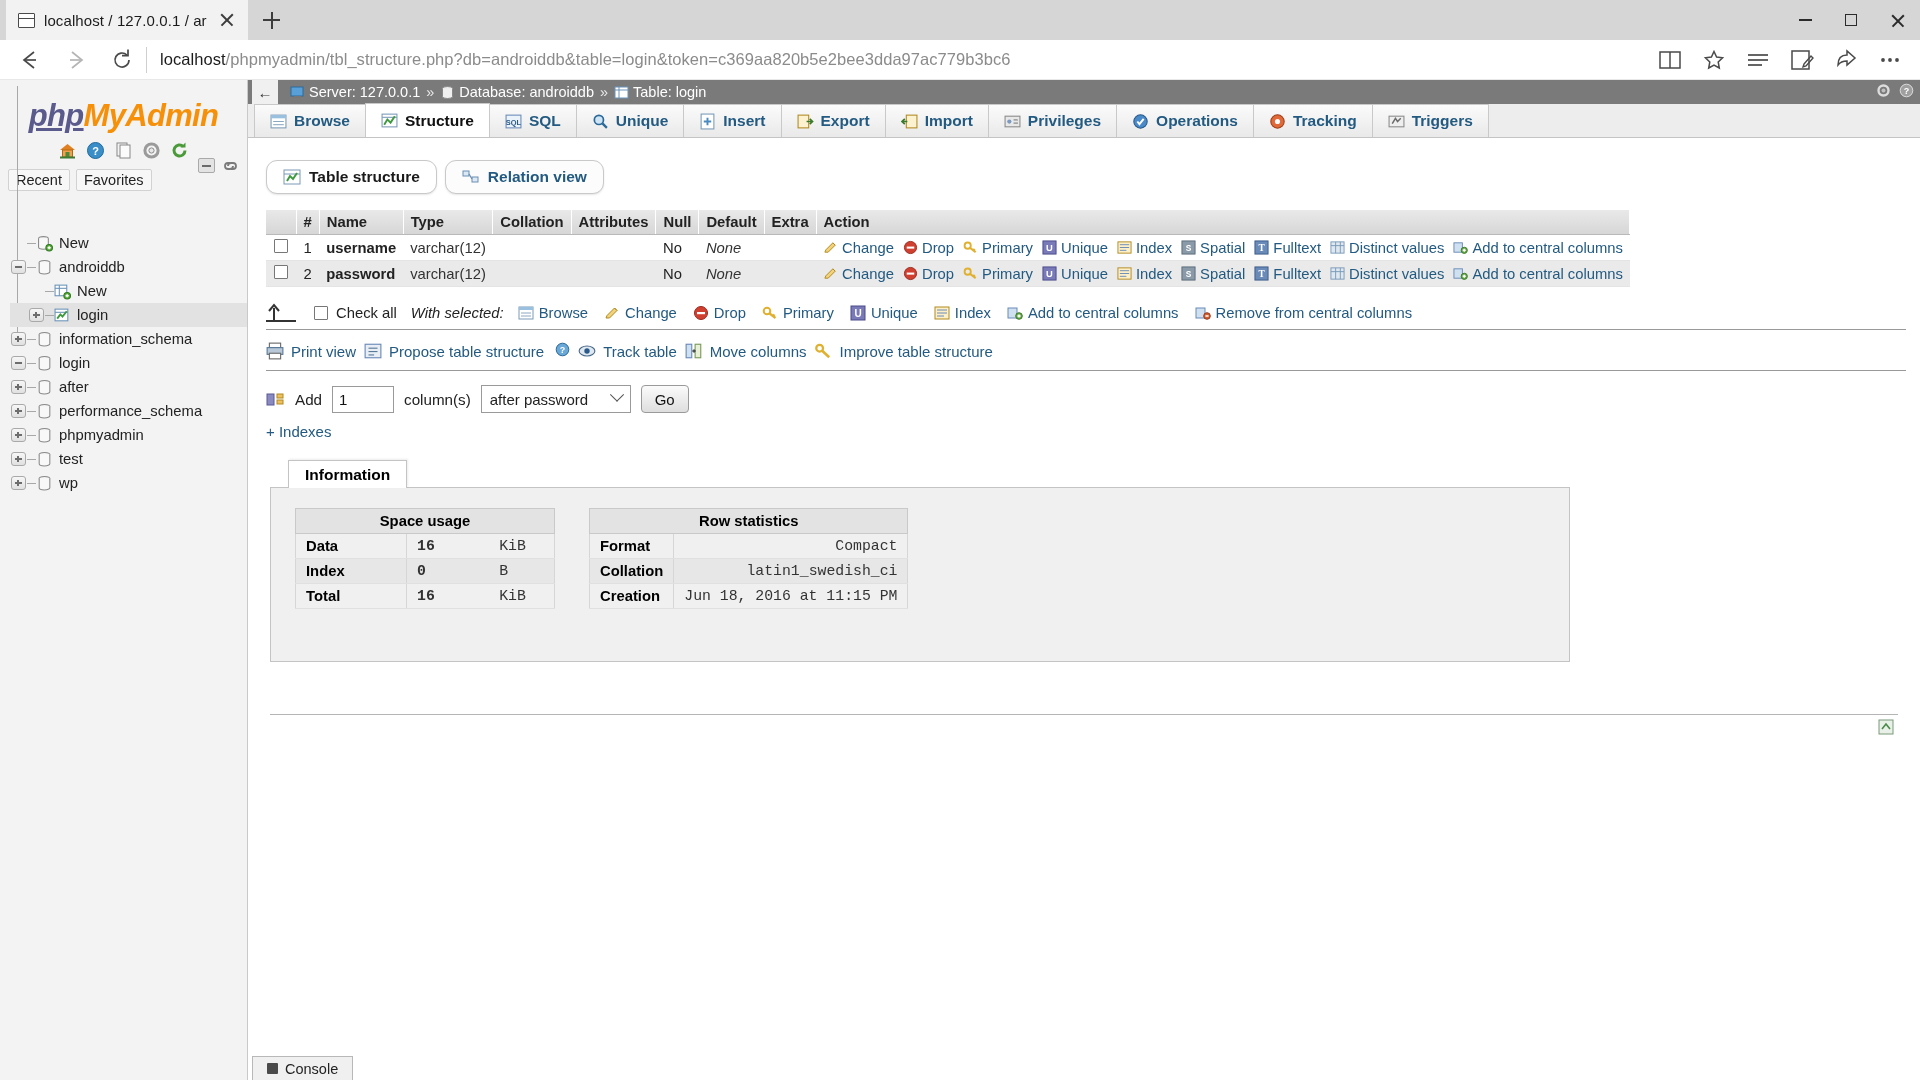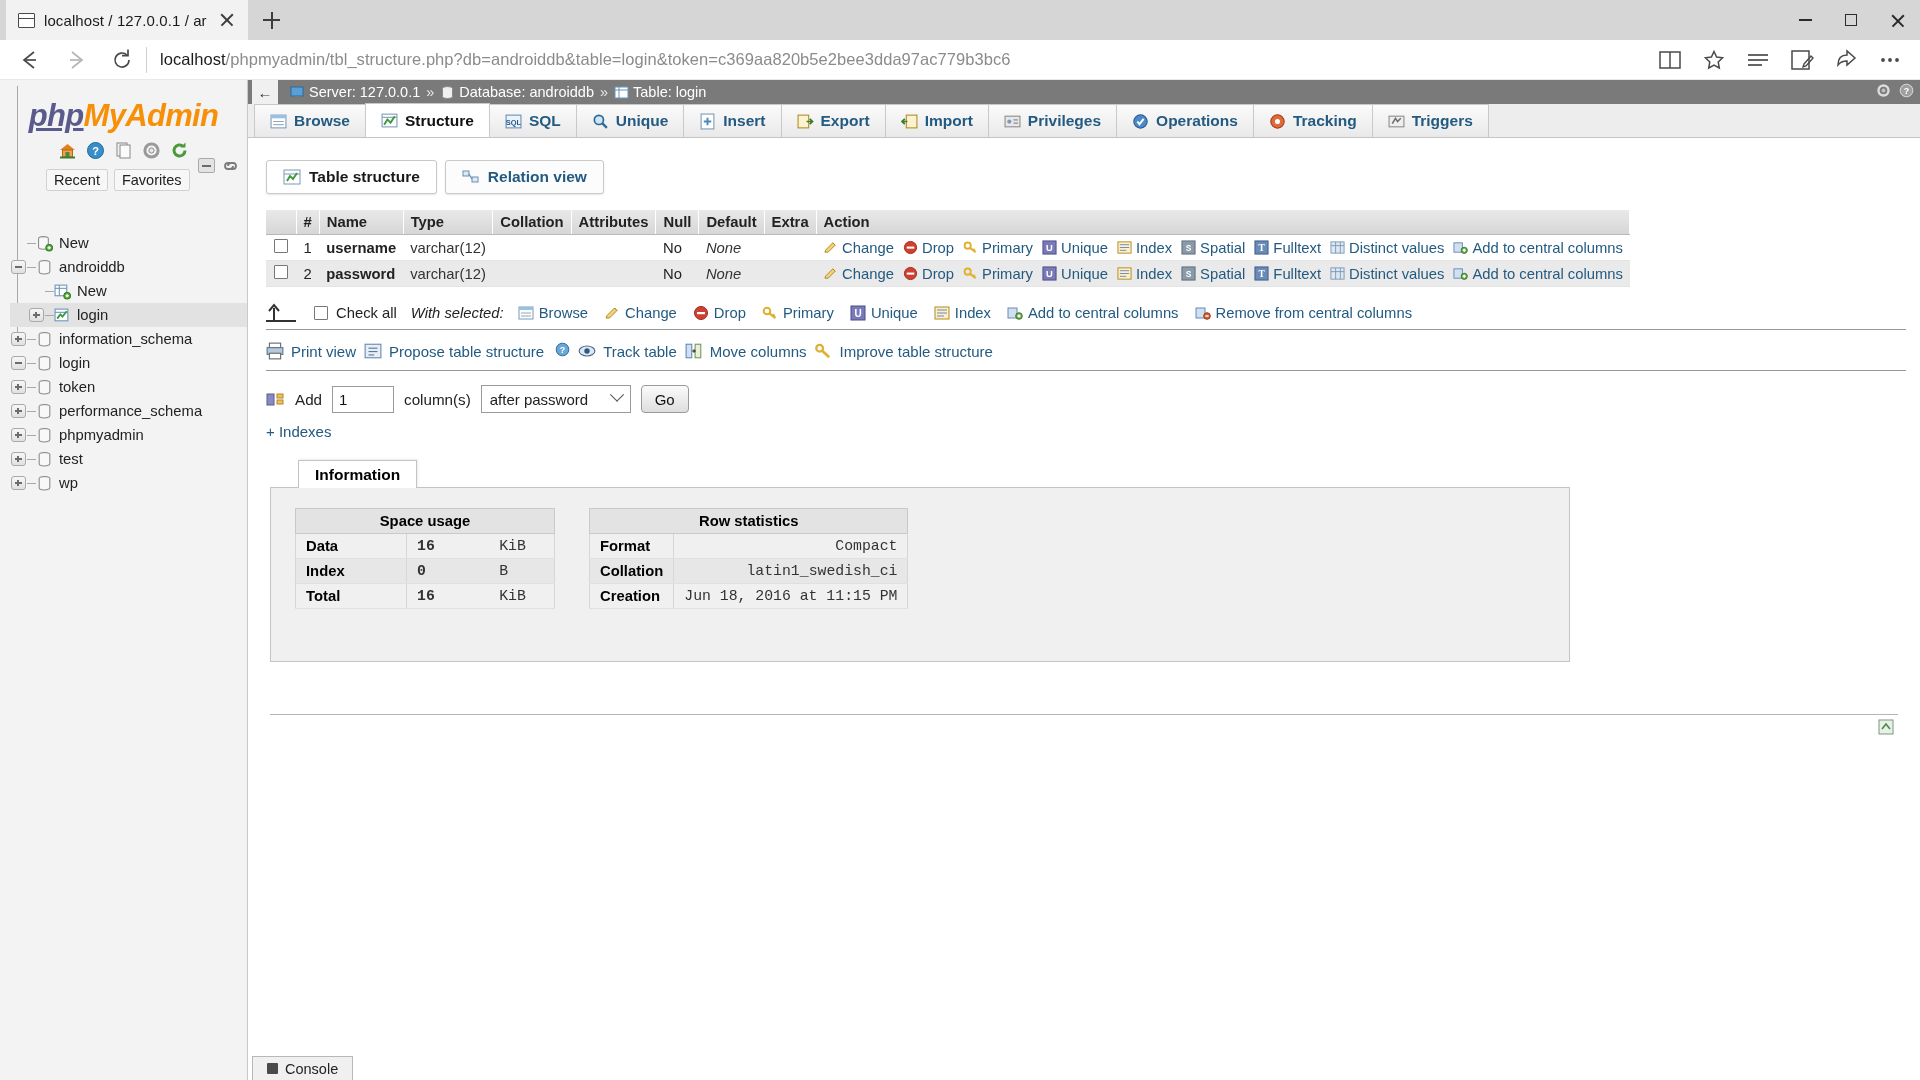--- a/index.html
+++ b/index.html
@@ -131,21 +131,21 @@
   }
   .pma-logo .p1 { color: #5a5a8c; text-decoration: underline; }
   .pma-logo .p2 { color: #f79009; }
   .logo-icons {
     display: flex; justify-content: center; gap: 9px;
     padding: 5px 0 4px 0;
   }
   .li-ic { width: 19px; height: 19px; cursor: pointer; }
   .quicktabs {
     display: flex; gap: 6px; padding: 5px 0 0 8px;
-    font-size: 14.5px; color: #222; margin-left: 38px;
+    font-size: 14.5px; color: #222;
   }
   .qtab {
     padding: 2px 7px; border: 1px solid #d2d2d2;
     background: #f7f7f7; border-radius: 2px; cursor: pointer;
   }
   .tree-toggles {
     position: absolute; right: 8px; top: 78px;
     display: flex; gap: 7px; align-items: center;
   }
   .tg-box {
@@ -231,21 +231,21 @@
     height: 34px;
   }
   .mtab .mt-ico { width: 17px; height: 17px; flex: 0 0 17px; }
 
   .content { padding: 12px 14px 0 14px; }
 
   .subtabs { display: flex; gap: 8px; margin: 10px 0 16px 4px; }
   .subtab {
     display: flex; align-items: center; gap: 8px;
     padding: 7px 16px; font-size: 15.5px; font-weight: bold;
-    border: 1px solid #c9c9c9; border-radius: 3px;
+    border: 1px solid #c9c9c9; border-radius: 11px;
     background: #fcfcfc; color: #235a81; cursor: pointer;
     box-shadow: 0 1px 2px rgba(0,0,0,.10);
   }
   .subtab.active { background: #ffffff; color: #1a1a1a; }
   .subtab .st-ico { width: 18px; height: 18px; }
 
   table.structure {
     border-collapse: collapse; font-size: 14.8px; color: #222;
     margin-left: 4px;
   }
@@ -334,21 +334,21 @@
   .indexes-link {
     margin: 10px 0 0 4px; font-size: 15px;
     color: #235a81; cursor: pointer; display: inline-block;
   }
 
   .infopanel { margin: 18px 0 0 8px; position: relative; width: 1300px; }
   .info-tab {
     display: inline-flex; align-items: center;
     height: 28px; padding: 0 16px; font-size: 15.5px; font-weight: bold;
     border: 1px solid #c4c4c4; border-bottom: none; background: #fff;
-    position: relative; z-index: 2; left: 28px; top: 1px;
+    position: relative; z-index: 2; left: 18px; top: 1px;
     box-shadow: 1px -1px 2px rgba(0,0,0,.08);
   }
   .info-body {
     border: 1px solid #c4c4c4; background: #f0f0f0;
     padding: 20px 24px 26px 24px; min-height: 175px;
   }
   .stat-tables { display: flex; gap: 34px; }
   table.stat {
     border-collapse: collapse; font-size: 14.8px;
   }
@@ -617,21 +617,21 @@
           </div>
           <div class="tnode">
             <span class="expander">
               <span class="exp-btn plus"></span>
             </span>
             <span class="dash"></span>
             <span class="tico"><svg width="17" height="17" viewBox="0 0 16 16">
                 <ellipse cx="8" cy="3.4" rx="5" ry="2" fill="#f4f4f4" stroke="#8a8a8a"></ellipse>
                 <path d="M3 3.4 v8.6 a5 2.1 0 0 0 10 0 v-8.6" fill="#f8f8f8" stroke="#8a8a8a"></path>
               </svg></span>
-            <span class="tlabel">token</span>
+            <span class="tlabel">after</span>
           </div>
           <div class="tnode">
             <span class="expander">
               <span class="exp-btn plus"></span>
             </span>
             <span class="dash"></span>
             <span class="tico"><svg width="17" height="17" viewBox="0 0 16 16">
                 <ellipse cx="8" cy="3.4" rx="5" ry="2" fill="#f4f4f4" stroke="#8a8a8a"></ellipse>
                 <path d="M3 3.4 v8.6 a5 2.1 0 0 0 10 0 v-8.6" fill="#f8f8f8" stroke="#8a8a8a"></path>
               </svg></span>

